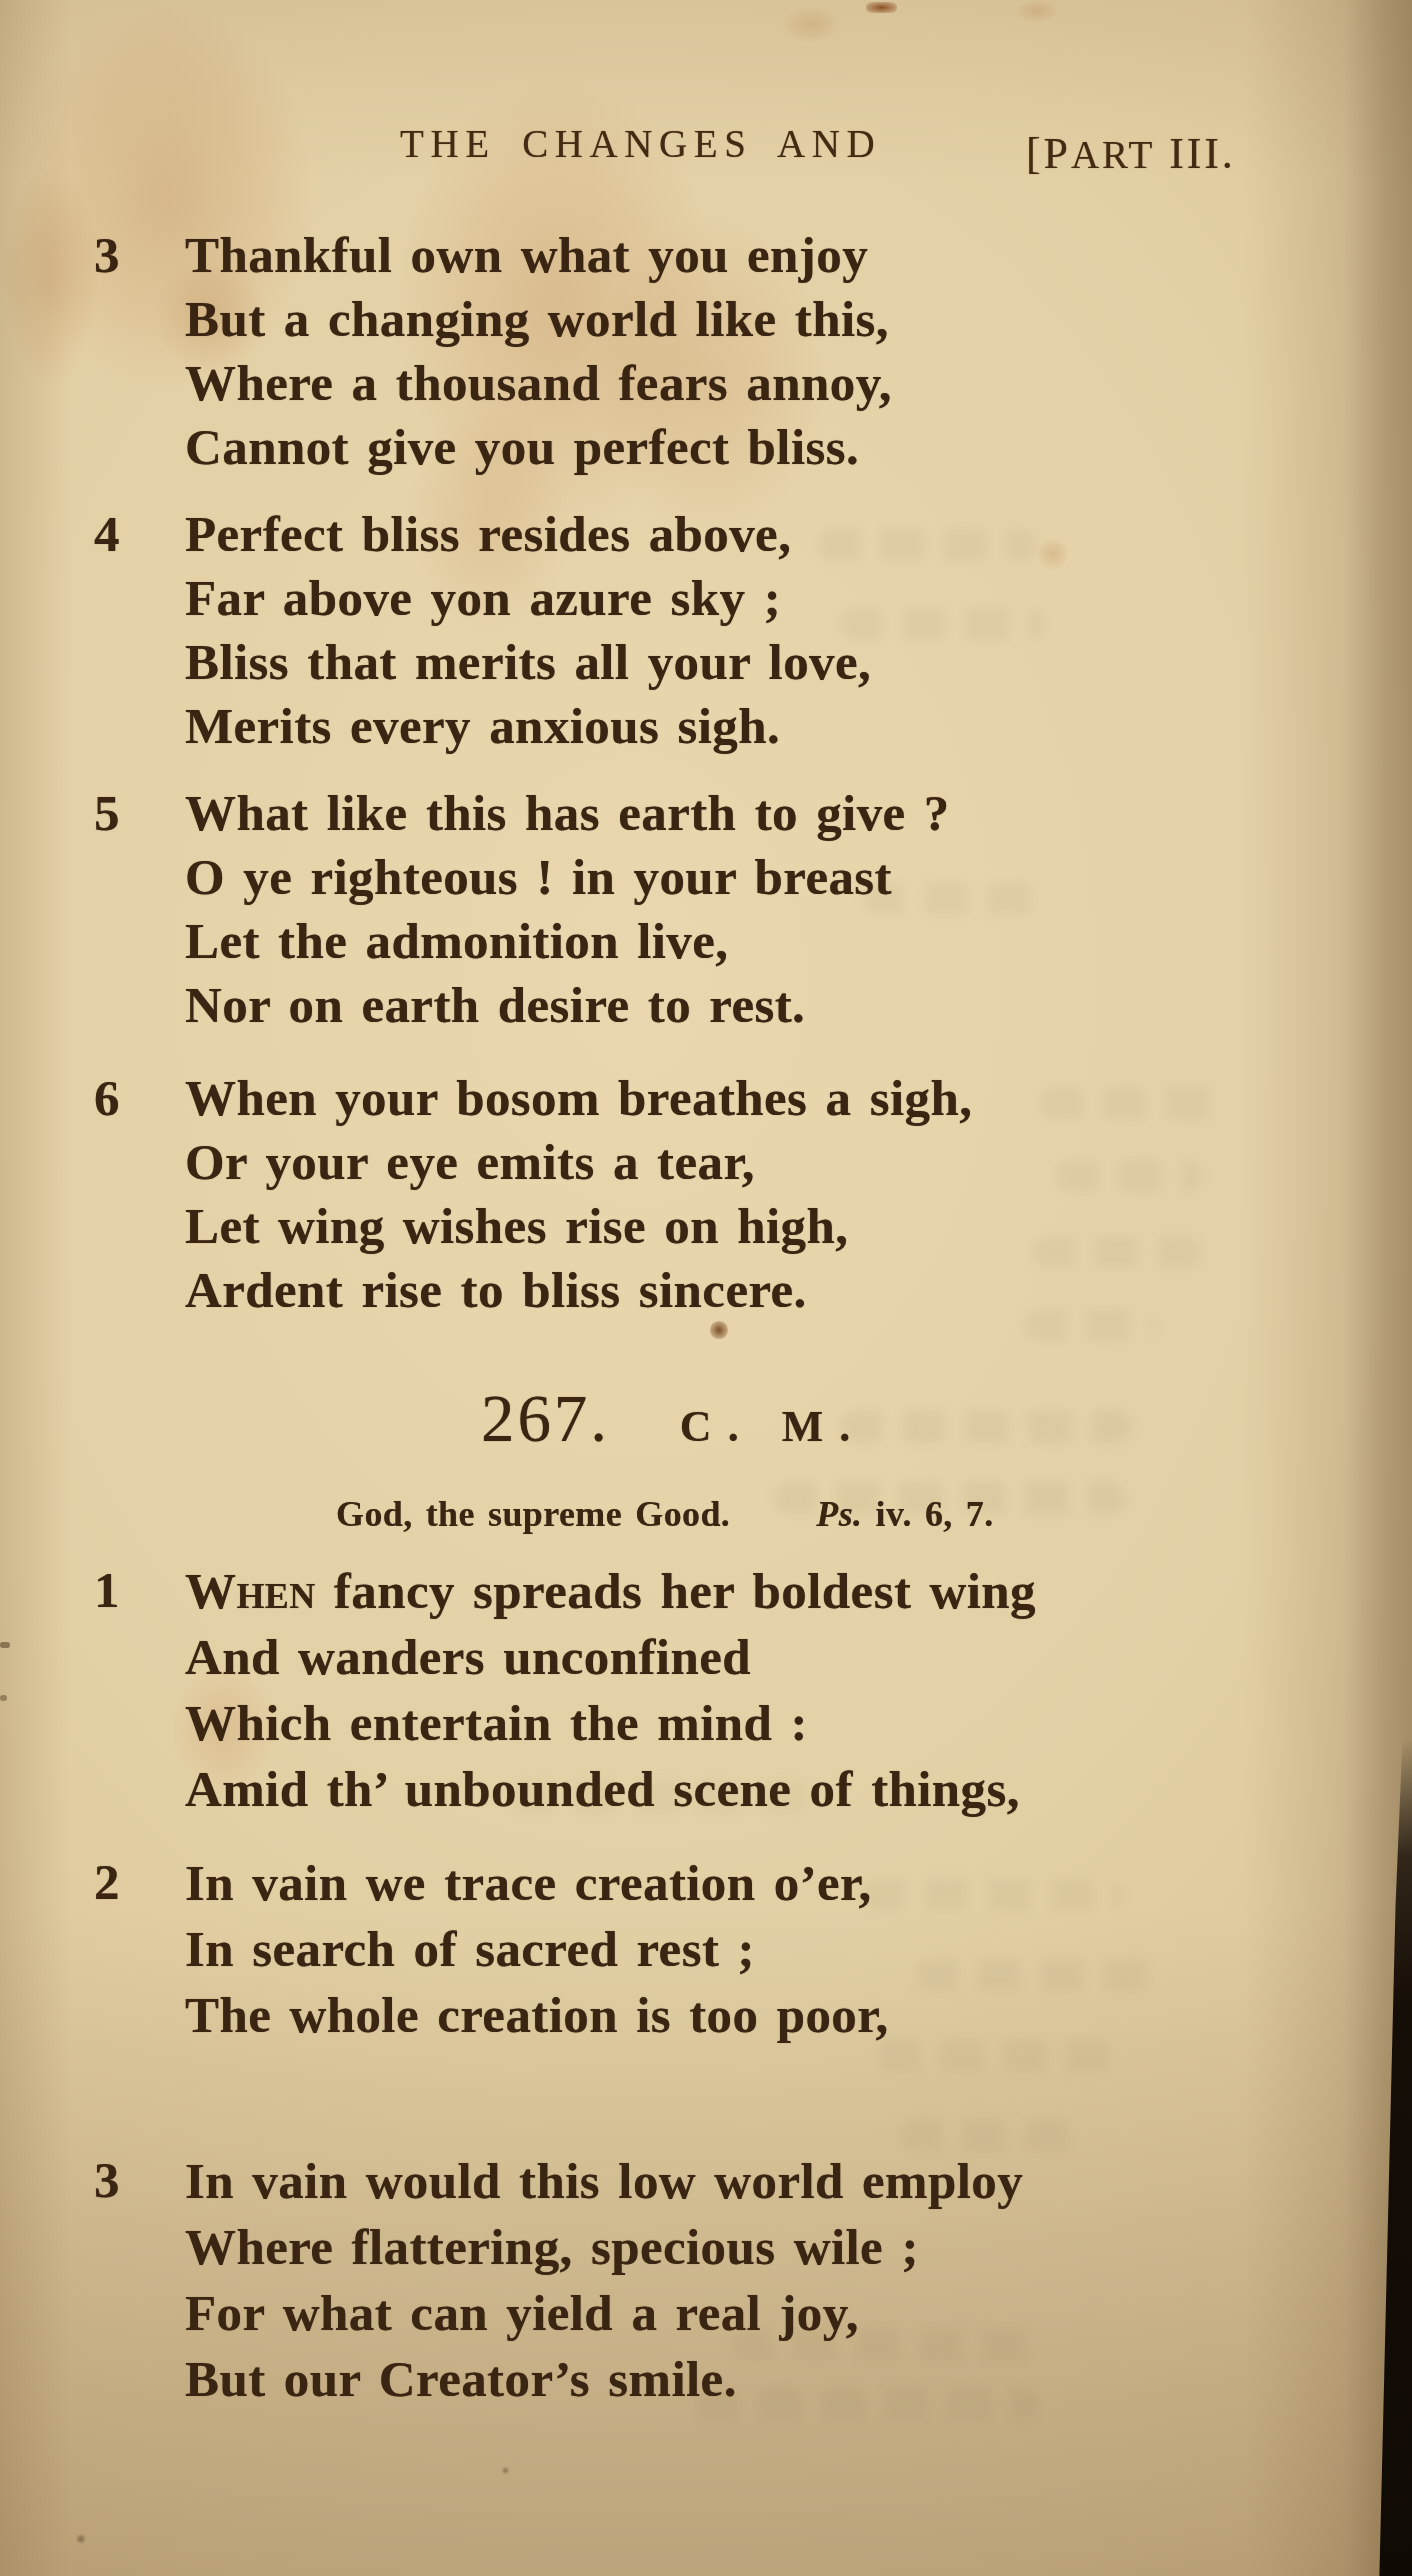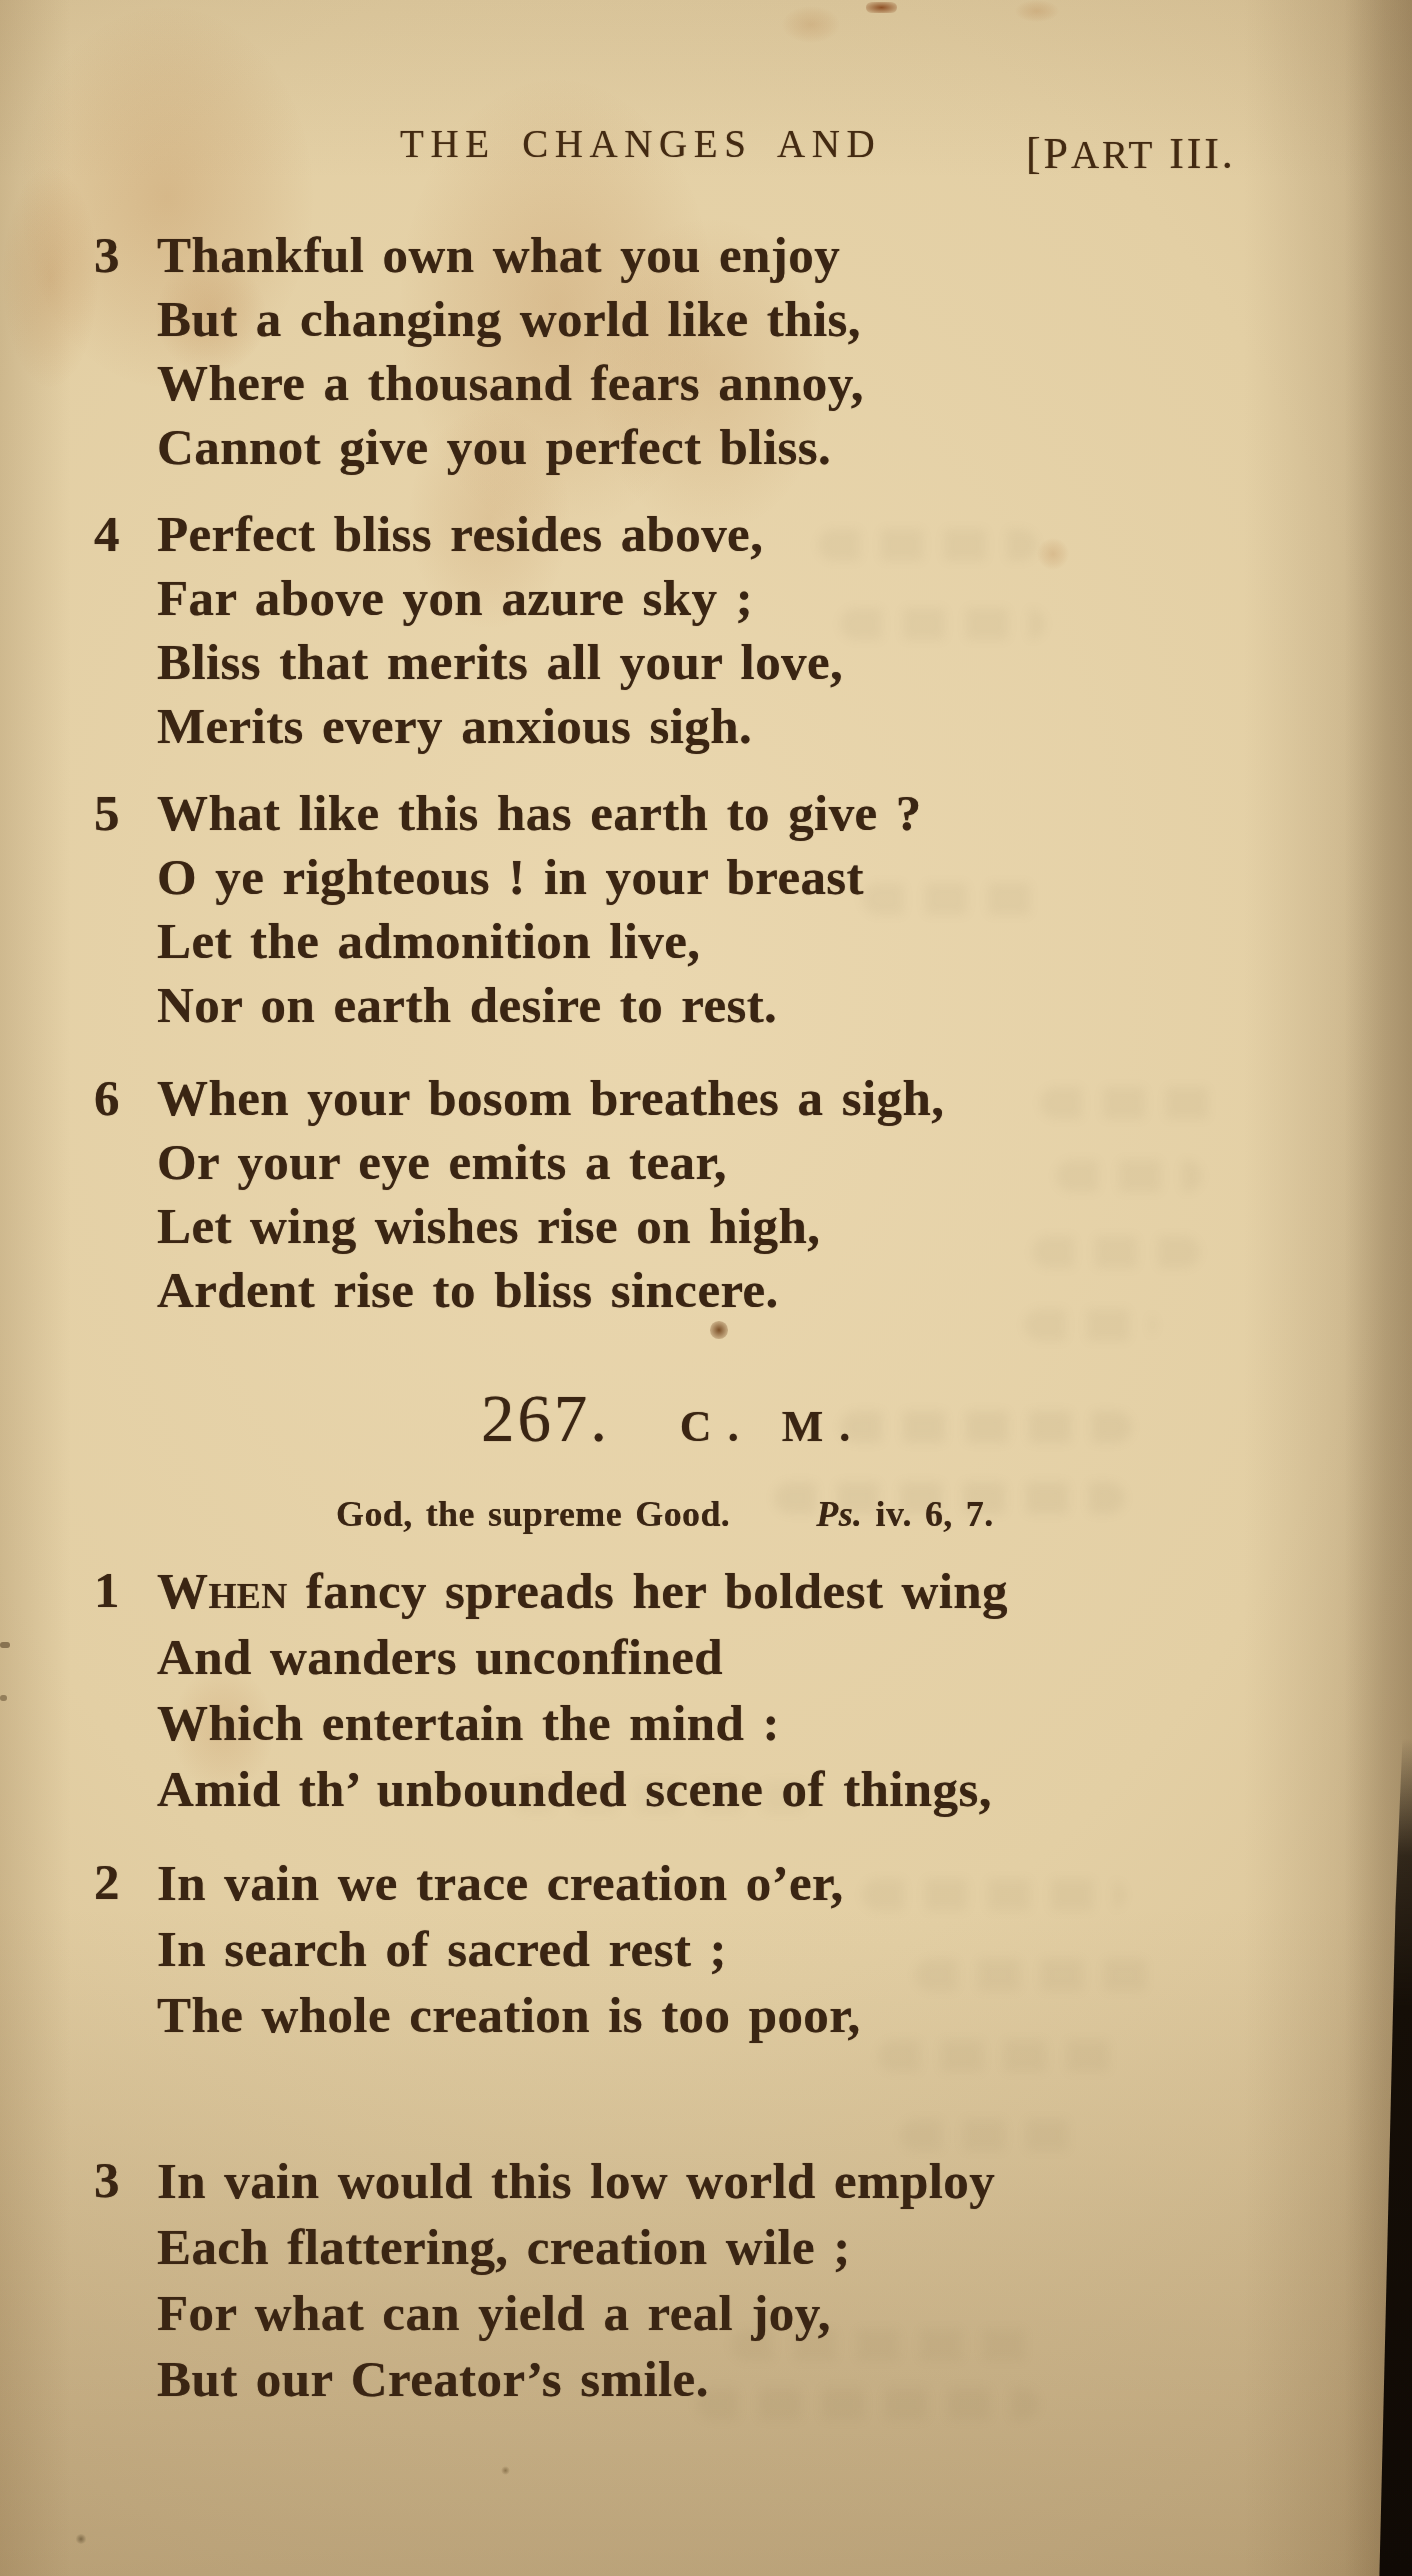--- a/index.html
+++ b/index.html
@@ -19,21 +19,21 @@
     font-weight:bold;
     font-size:51px;
     line-height:64px;
     letter-spacing:0.4px;
     word-spacing:5.1px;
     white-space:nowrap;
     text-shadow:0 0 0.9px rgba(58,36,19,.6);
   }
   .stanza{position:absolute;left:94px;width:1037px;}
   .stanza .num{position:absolute;left:0;top:0;}
-  .stanza .line{margin-left:63px;}
+  .stanza .line{margin-left:91px;}
   .stanza .line.indent{}
   .h267 .line{line-height:66px;}
   .sc{font-variant:small-caps;}
   .it{font-style:italic;}
 
   
   .runhead{position:absolute;top:0;left:0;width:100%;height:190px;}
   .runhead .hl{
     position:absolute;left:400px;top:121px;
     font-size:39px;letter-spacing:6.6px;word-spacing:10.2px;
@@ -223,21 +223,21 @@
   <div class="stanza h267" style="top:1850px">
     <span class="num">2</span>
     <div class="line">In vain we trace creation o’er,</div>
     <div class="line indent">In search of sacred rest ;</div>
     <div class="line">The whole creation is too poor,</div>
   </div>
 
   <div class="stanza h267" style="top:2148px">
     <span class="num">3</span>
     <div class="line">In vain would this low world employ</div>
-    <div class="line indent">Each flattering, creation wile ;</div>
+    <div class="line indent">Where flattering, specious wile ;</div>
     <div class="line">For what can yield a real joy,</div>
     <div class="line indent">But our Creator’s smile.</div>
   </div>
 
   <div class="edge-shade"></div>
   <div class="edge-dark"></div>
 
 </div>
 
 

